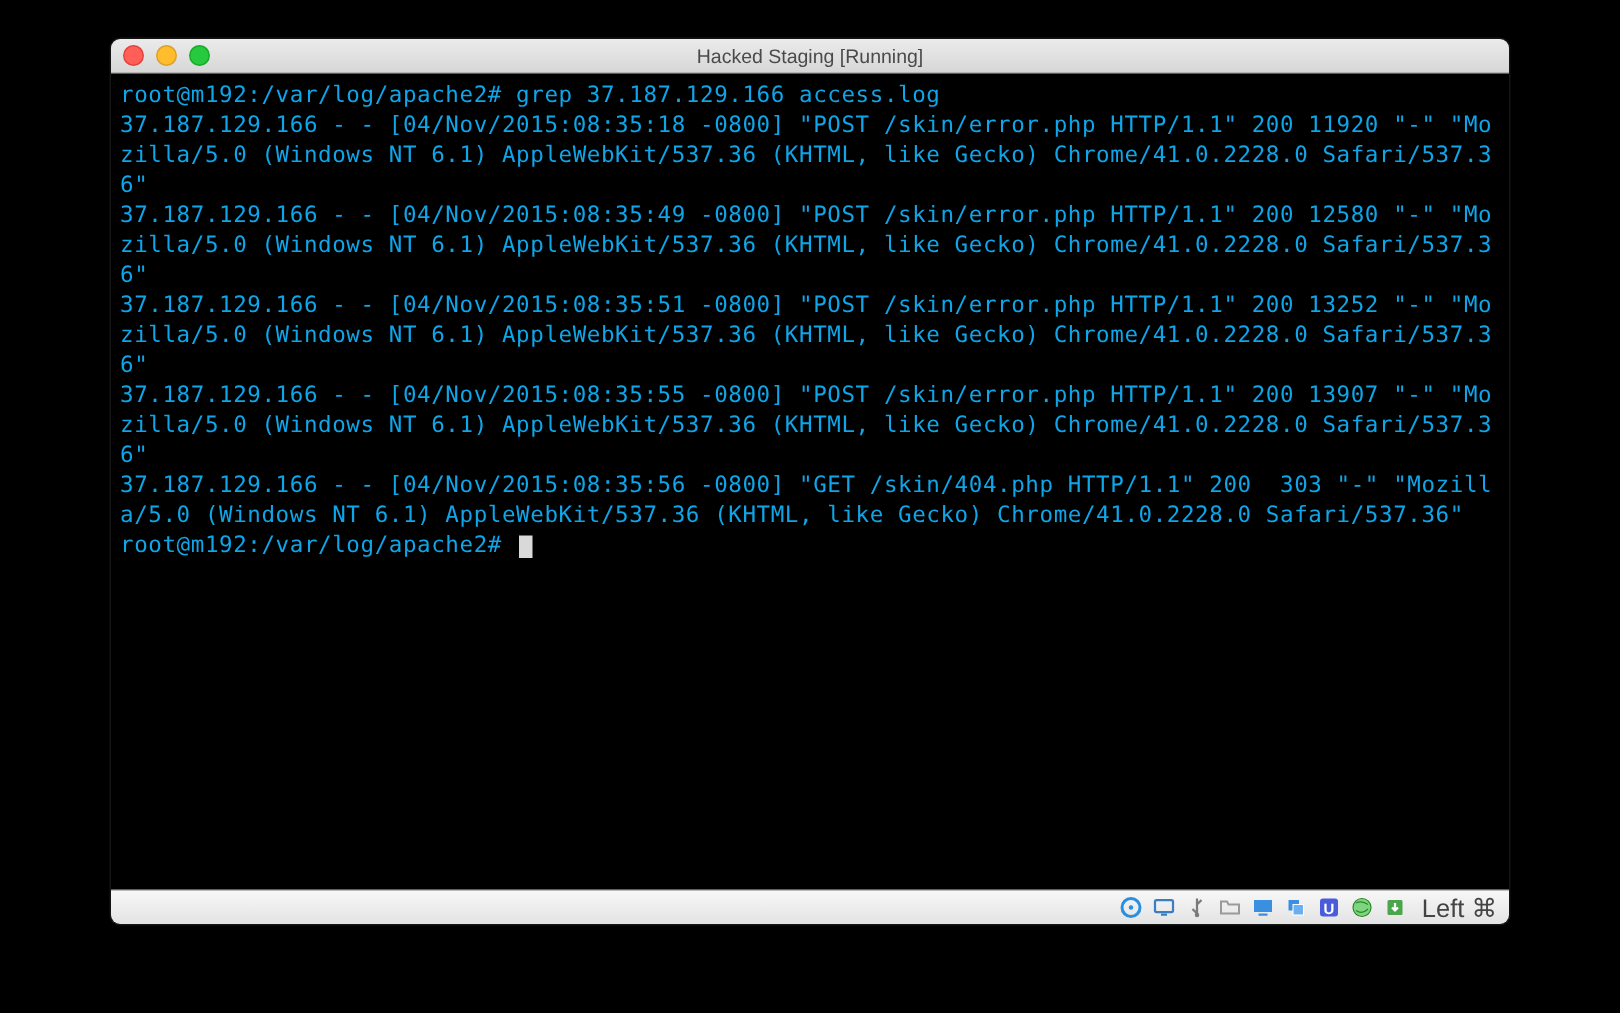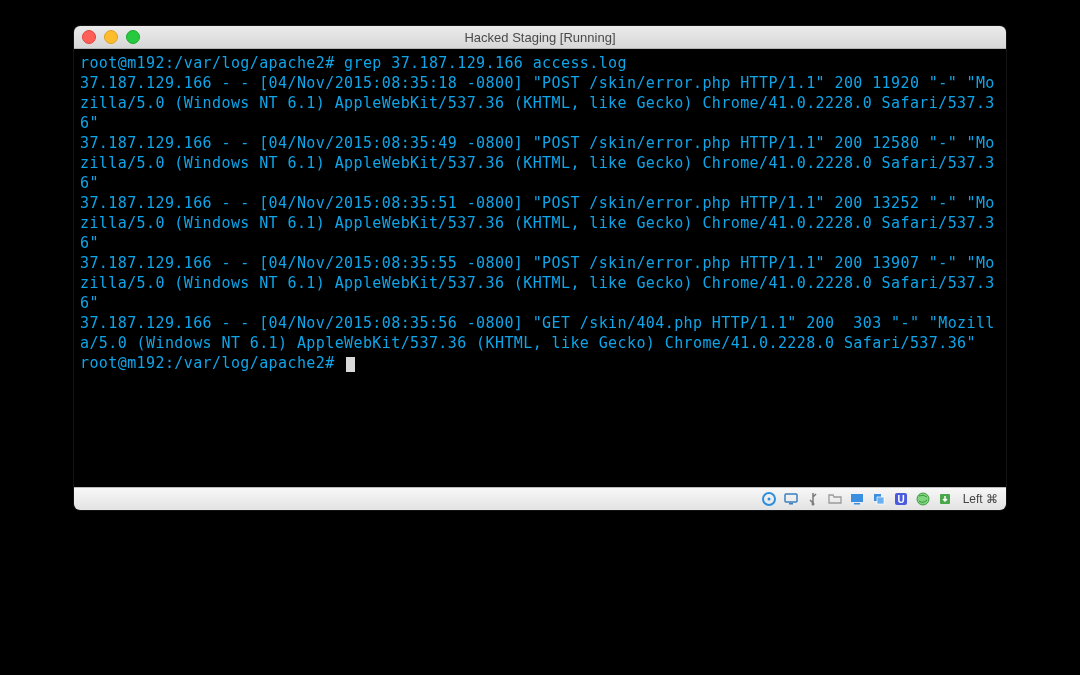--- a/index.html
+++ b/index.html
@@ -1,29 +1,29 @@
 <!DOCTYPE html>
 <html><head>
 <meta charset="utf-8">
 <style>
   html,body{margin:0;padding:0;background:#000;width:1080px;height:675px;overflow:hidden;font-family:-apple-system,Helvetica,Arial,sans-serif;}
-  .window{position:absolute;left:74px;top:26px;width:932px;height:484px;border-radius:6px;overflow:hidden;background:#000;box-shadow:0 0 0 1px rgba(255,255,255,0.08);}
+  .window{position:absolute;left:74px;top:26px;width:932px;height:590px;border-radius:6px;overflow:hidden;background:#000;box-shadow:0 0 0 1px rgba(255,255,255,0.08);}
   .titlebar{height:22px;background:linear-gradient(#ebebeb,#d7d7d7);border-bottom:1px solid #b4b4b4;display:flex;align-items:center;position:relative;}
   .traffic{display:flex;gap:8px;margin-left:8px;}
   .dot{width:12px;height:12px;border-radius:50%;}
   .dot.red{background:#ff5f56;border:1px solid #e0443e;}
   .dot.yellow{background:#ffbd2e;border:1px solid #dea123;}
   .dot.green{background:#27c93f;border:1px solid #1aab29;}
   .title{position:absolute;left:0;right:0;text-align:center;font-size:13px;color:#4a4a4a;pointer-events:none;}
   .term{background:#000;color:#0ea5e9;font-family:"Menlo","Consolas",monospace;font-size:15px;line-height:20px;letter-spacing:0.4px;padding:4px 6px;height:540px;overflow:hidden;white-space:pre-wrap;word-break:break-all;}
   .cursor{display:inline-block;width:9px;height:15px;background:#d9d9d9;vertical-align:text-bottom;margin-left:2px;}
   .statusbar{position:absolute;bottom:0;left:0;right:0;height:22px;background:linear-gradient(#f7f7f7,#e3e3e3);border-top:1px solid #bcbcbc;display:flex;align-items:center;justify-content:flex-end;gap:6px;padding:0 8px;font-size:12px;color:#555;}
   .icon{width:16px;height:16px;display:inline-flex;align-items:center;justify-content:center;}
   .icon svg{display:block;}
-  .lefttext{margin-left:4px;font-size:12px;color:#444;}
+  .lefttext{margin-left:4px;font-size:17px;color:#444;}
 </style>
 </head>
 <body>
 
 <div class="window">
   <div class="titlebar">
     <div class="traffic">
       <div class="dot red"></div>
       <div class="dot yellow"></div>
       <div class="dot green"></div>

